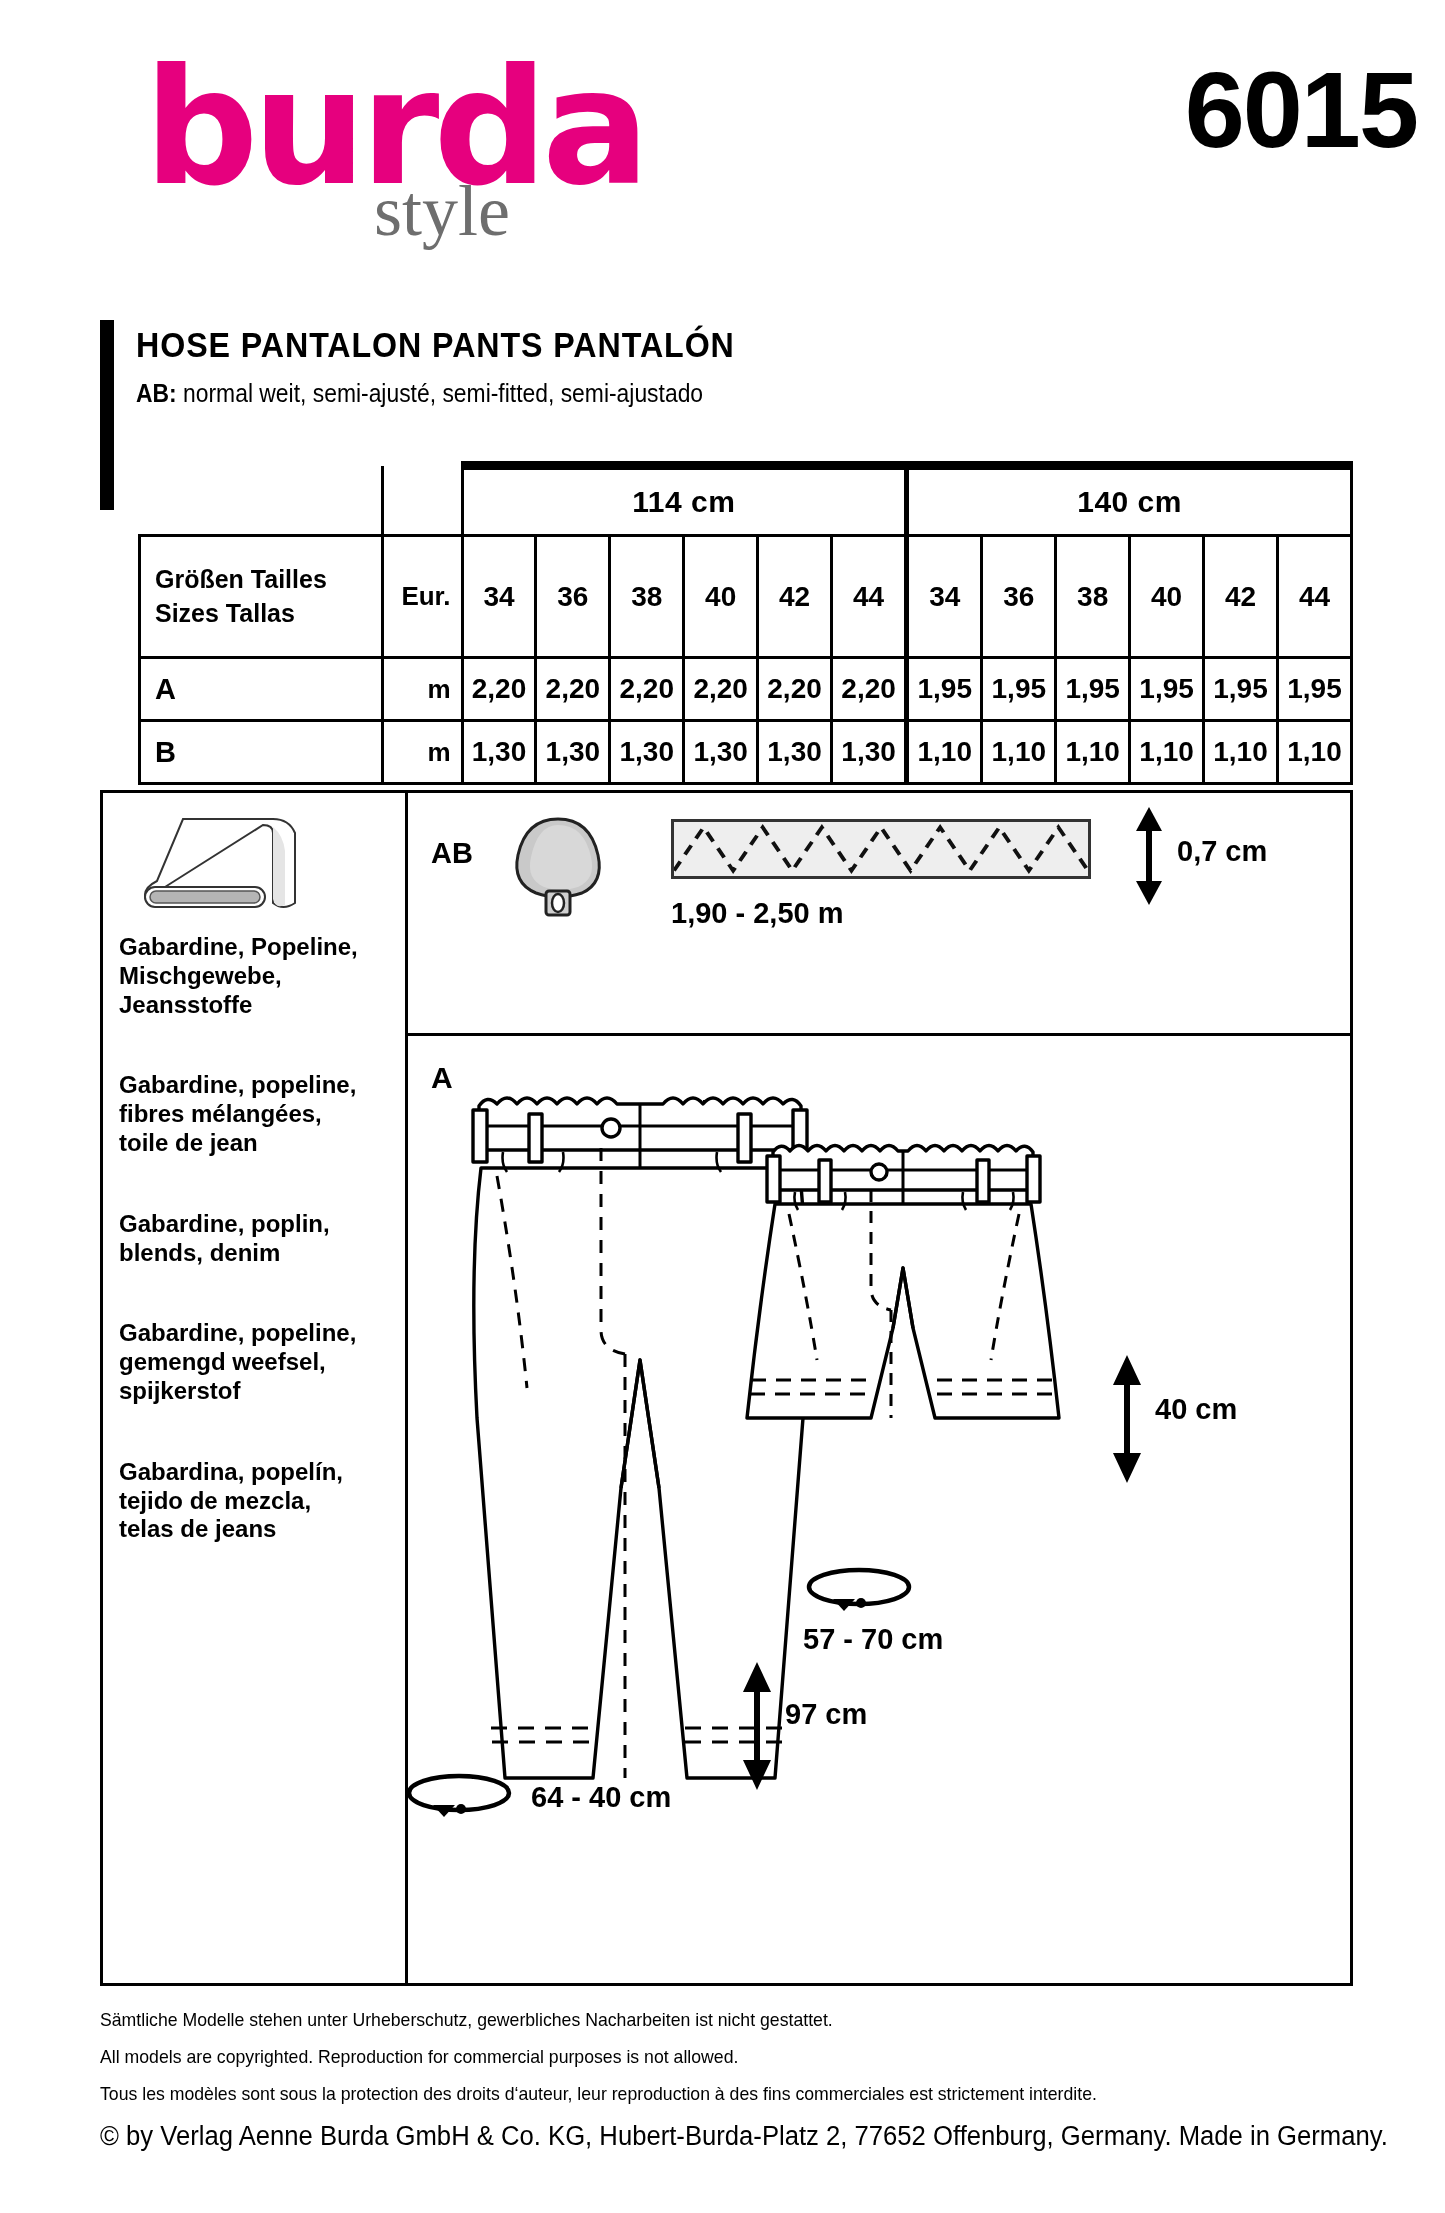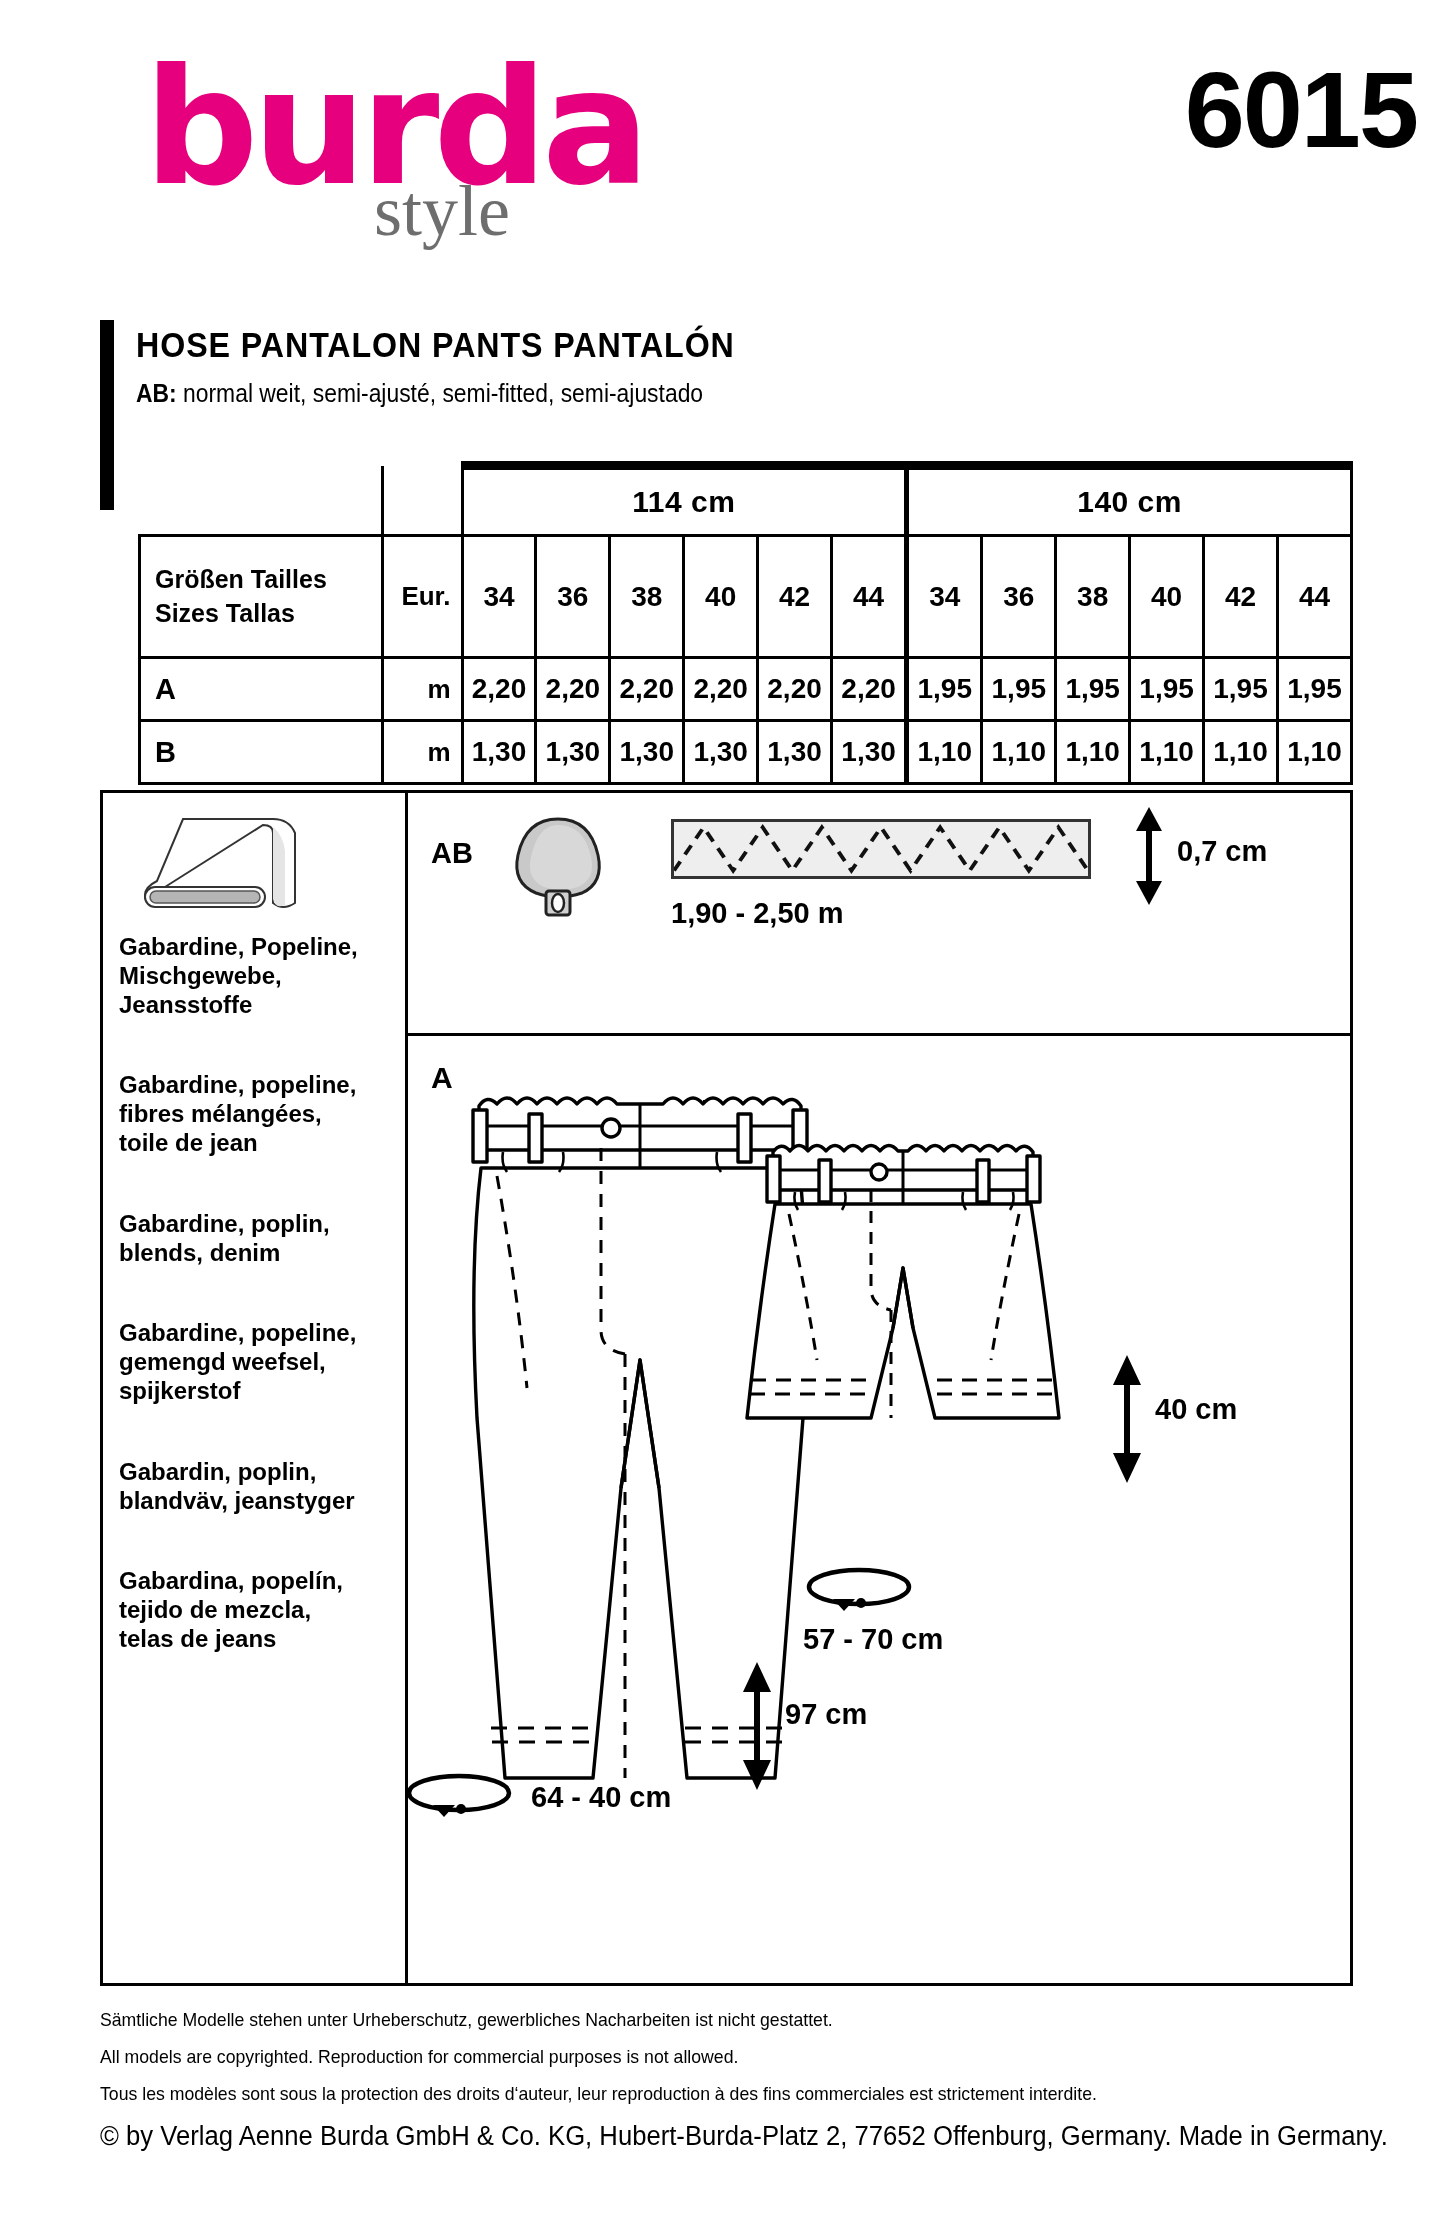--- a/index.html
+++ b/index.html
@@ -240,22 +240,20 @@
 Mischgewebe,
 Jeansstoffe</div>
     <div class="fabric-item" style="white-space:pre-line">Gabardine, popeline,
 fibres mélangées,
 toile de jean</div>
     <div class="fabric-item" style="white-space:pre-line">Gabardine, poplin,
 blends, denim</div>
     <div class="fabric-item" style="white-space:pre-line">Gabardine, popeline,
 gemengd weefsel,
 spijkerstof</div>
-    <div class="fabric-item" style="white-space:pre-line">Gabardin, poplin,
-blandväv, jeanstyger</div>
     <div class="fabric-item" style="white-space:pre-line">Gabardina, popelín,
 tejido de mezcla,
 telas de jeans</div>
   </div>
 
   <div id="notions-ab-label">AB</div>
 
   <svg id="button-icon" viewBox="0 0 120 110">
     <path d="M60 6 Q92 6 100 42 Q106 70 84 80 Q60 88 38 80 Q14 70 20 42 Q28 6 60 6 Z" fill="#c9c9c9" stroke="#222" stroke-width="3"></path>
     <path d="M60 12 Q86 12 93 44 Q98 66 80 74 Q62 80 46 74 Q28 66 33 44 Q40 12 60 12 Z" fill="#d8d8d8" stroke="none"></path>

